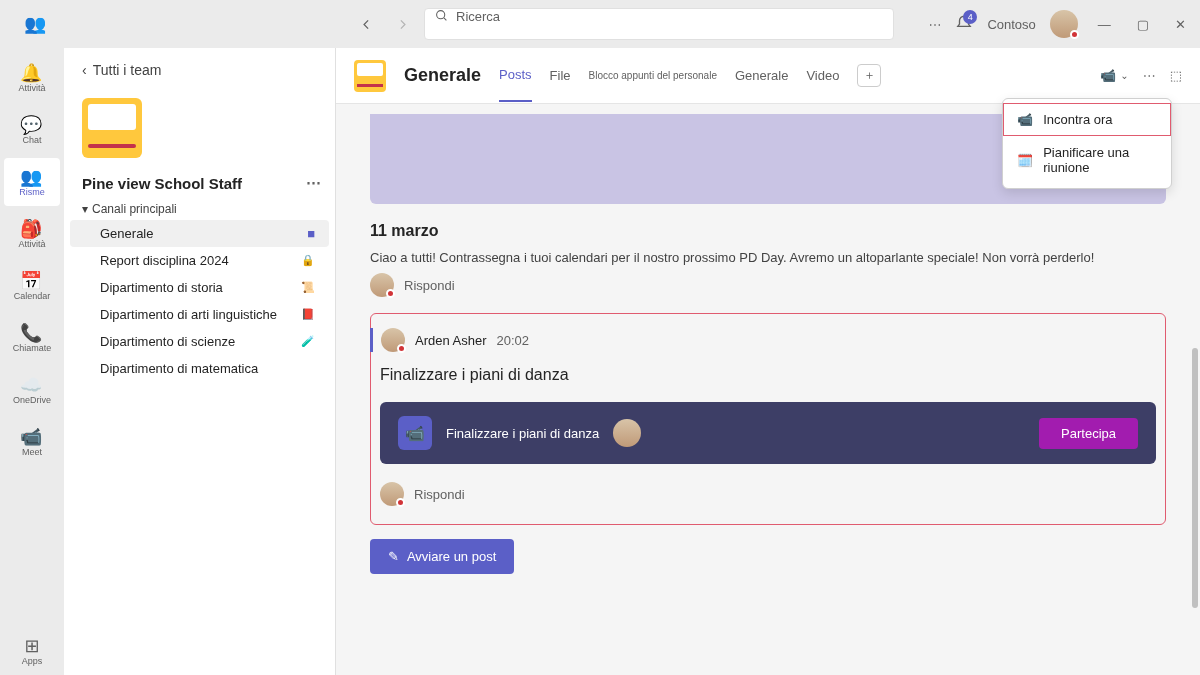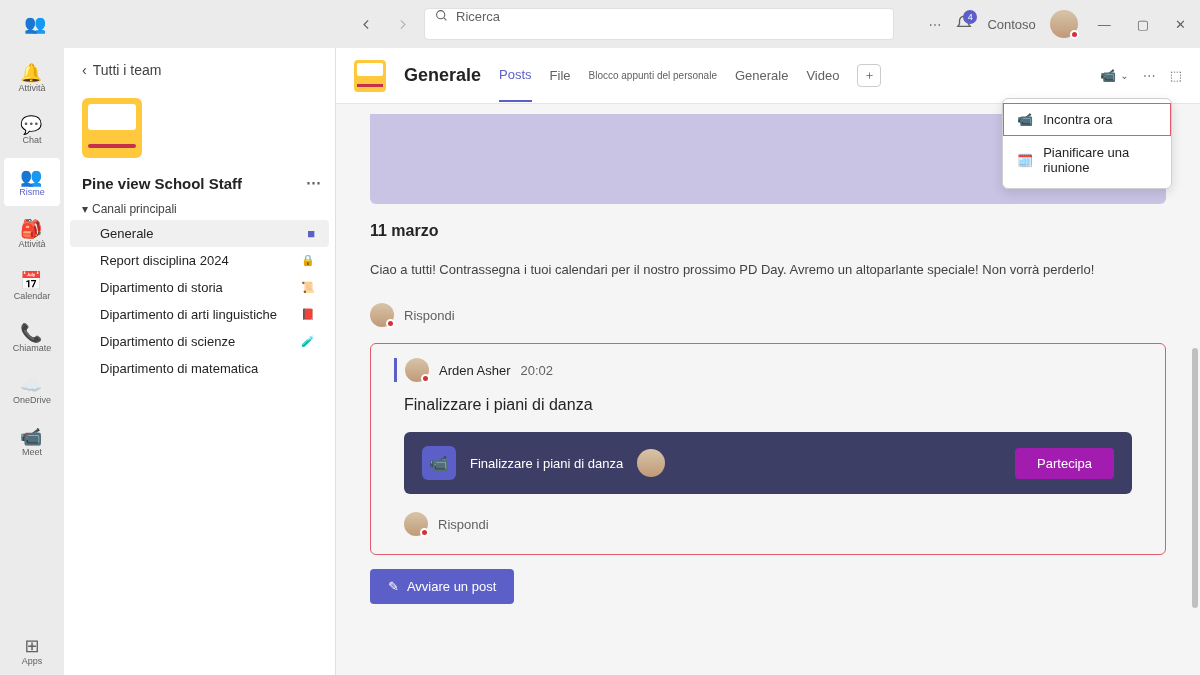--- a/index.html
+++ b/index.html
@@ -41,24 +41,24 @@
 .tabs span.active{color:#5b5fc7;border-bottom:2px solid #5b5fc7;font-weight:400}
 .tabs .sm{font-size:10px}
 .chhdr-right{margin-left:auto;display:flex;align-items:center;gap:14px;color:#616161}
 .dropdown{position:absolute;top:50px;right:28px;background:#fff;border:1px solid #d0d0d0;border-radius:6px;box-shadow:0 4px 12px rgba(0,0,0,.12);width:170px;padding:4px 0;z-index:10}
 .dd-item{padding:9px 14px;display:flex;align-items:center;gap:10px;font-size:13px;cursor:pointer}
 .dd-item.hl{outline:1.5px solid #e05b6f;outline-offset:-1px}
 .feed{flex:1;overflow:auto;padding:10px 34px 20px}
 .banner{background:#c9c4e4;border-radius:0 0 6px 6px;height:90px;display:flex;align-items:center;justify-content:flex-end;font-size:34px;color:#242424;margin-bottom:18px}
 .banner span{border:1px dashed #8884b5;padding:0 10px}
 .post{margin-bottom:12px}
-.date{font-size:16px;font-weight:600;margin-bottom:22px}
-.msg{font-size:13px;color:#424242;margin-bottom:22px}
+.date{font-size:16px;font-weight:600;margin-bottom:10px}
+.msg{font-size:13px;color:#424242;margin-bottom:4px}
 .reply{display:flex;align-items:center;gap:10px;font-size:13px;color:#616161;padding:4px 0}
-.thread{border:1.5px solid #e05b6f;border-radius:6px;padding:14px 33px;margin-top:4px}
+.thread{border:1.5px solid #e05b6f;border-radius:6px;padding:14px 9px;margin-top:4px}
 .th-head{display:flex;align-items:center;gap:10px;font-size:13px;margin-bottom:14px;border-left:3px solid #5b5fc7;padding-left:8px;margin-left:-10px}
 .th-title{font-size:16px;margin-bottom:18px}
 .meet-card{background:#3d3e66;border-radius:6px;padding:14px 18px;display:flex;align-items:center;gap:14px;color:#fff;margin-bottom:14px}
 .meet-ico{width:34px;height:34px;background:#5b5fc7;border-radius:6px;display:flex;align-items:center;justify-content:center;font-size:16px}
 .meet-card .join{margin-left:auto;background:#a21caf;border:none;color:#fff;padding:8px 22px;border-radius:4px;font-size:13px;cursor:pointer}
 .meet-card .av{width:28px;height:28px;border-radius:50%;background:linear-gradient(#d8c4a8,#c09a78)}
 .newpost{background:#5b5fc7;color:#fff;border:none;padding:10px 18px;border-radius:4px;font-size:13px;display:flex;align-items:center;gap:8px;cursor:pointer;margin-top:14px}
 svg{width:1em;height:1em;fill:currentColor}
 .winbtn{padding:6px;color:#616161}
 .scrollbar{position:absolute;right:2px;top:300px;width:6px;height:260px;background:#c0c0c0;border-radius:3px}

